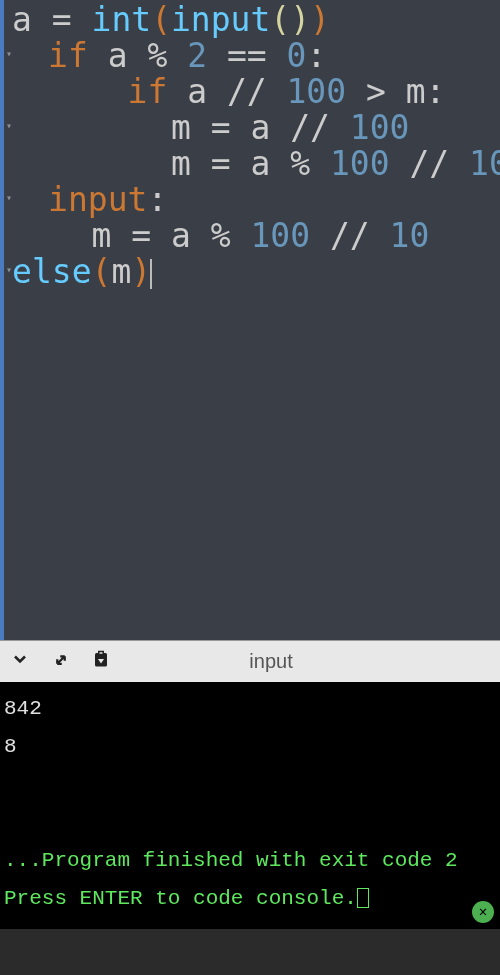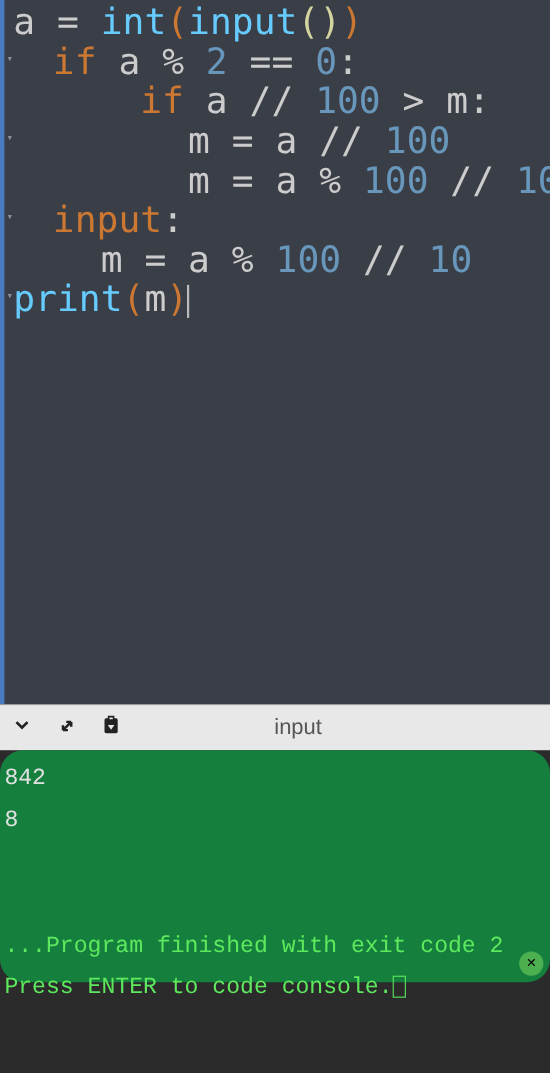--- a/index.html
+++ b/index.html
@@ -76,29 +76,28 @@
     }
     .console-header .label {
       flex: 1;
       text-align: center;
       color: #555;
       font-size: 20px;
       font-family: sans-serif;
       padding-right: 80px;
     }
     .console {
-      height: 211px;
-      background: #15803d;
+      height: 247px;
+      background: #000000;
       padding: 8px 4px;
       font-size: 21px;
       line-height: 38px;
       color: #e0e0e0;
       position: relative;
       font-family: 'Courier New', monospace;
-      border-radius: 21px;
     }
     .console-line {
       white-space: pre-wrap;
       word-break: break-all;
     }
     .console-green {
       color: #5de85d;
     }
     .console-cursor {
       display: inline-block;
@@ -140,21 +139,21 @@
     <div class="fold-marker">▾</div>
   </div>
   <div class="code-area">
     <div class="code-line"><span class="tok-var">a</span><span class="tok-op"> = </span><span class="tok-builtin">int</span><span class="tok-paren">(</span><span class="tok-builtin">input</span><span class="tok-paren2">(</span><span class="tok-paren2">)</span><span class="tok-paren">)</span></div>
     <div class="code-line"><span class="tok-keyword">if</span><span class="tok-var"> </span><span class="tok-var">a</span><span class="tok-op"> % </span><span class="tok-num">2</span><span class="tok-op"> == </span><span class="tok-num">0</span><span class="tok-colon">:</span></div>
     <div class="code-line"><span class="tok-var">    </span><span class="tok-keyword">if</span><span class="tok-var"> </span><span class="tok-var">a</span><span class="tok-op"> // </span><span class="tok-num">100</span><span class="tok-op"> &gt; </span><span class="tok-var">m</span><span class="tok-colon">:</span></div>
     <div class="code-line"><span class="tok-var">        </span><span class="tok-var">m</span><span class="tok-op"> = </span><span class="tok-var">a</span><span class="tok-op"> // </span><span class="tok-num">100</span></div>
     <div class="code-line"><span class="tok-var">        </span><span class="tok-var">m</span><span class="tok-op"> = </span><span class="tok-var">a</span><span class="tok-op"> % </span><span class="tok-num">100</span><span class="tok-op"> // </span><span class="tok-num">10</span></div>
     <div class="code-line"><span class="tok-keyword">input</span><span class="tok-colon">:</span></div>
     <div class="code-line"><span class="tok-var">    </span><span class="tok-var">m</span><span class="tok-op"> = </span><span class="tok-var">a</span><span class="tok-op"> % </span><span class="tok-num">100</span><span class="tok-op"> // </span><span class="tok-num">10</span></div>
-    <div class="code-line"><span class="tok-builtin">print</span><span class="tok-paren">(</span><span class="tok-var">m</span><span class="tok-paren">)</span><span class="cursor"></span></div>
+    <div class="code-line"><span class="tok-builtin">else</span><span class="tok-paren">(</span><span class="tok-var">m</span><span class="tok-paren">)</span><span class="cursor"></span></div>
   </div>
 </div>
 
 <div class="console-header">
   <span class="icon">
     <svg width="20" height="20" viewBox="0 0 24 24" fill="none" stroke="currentColor" stroke-width="3">
         <path d="M6 9l6 6 6-6"></path>
       </svg>
   </span>
   <span class="icon">

